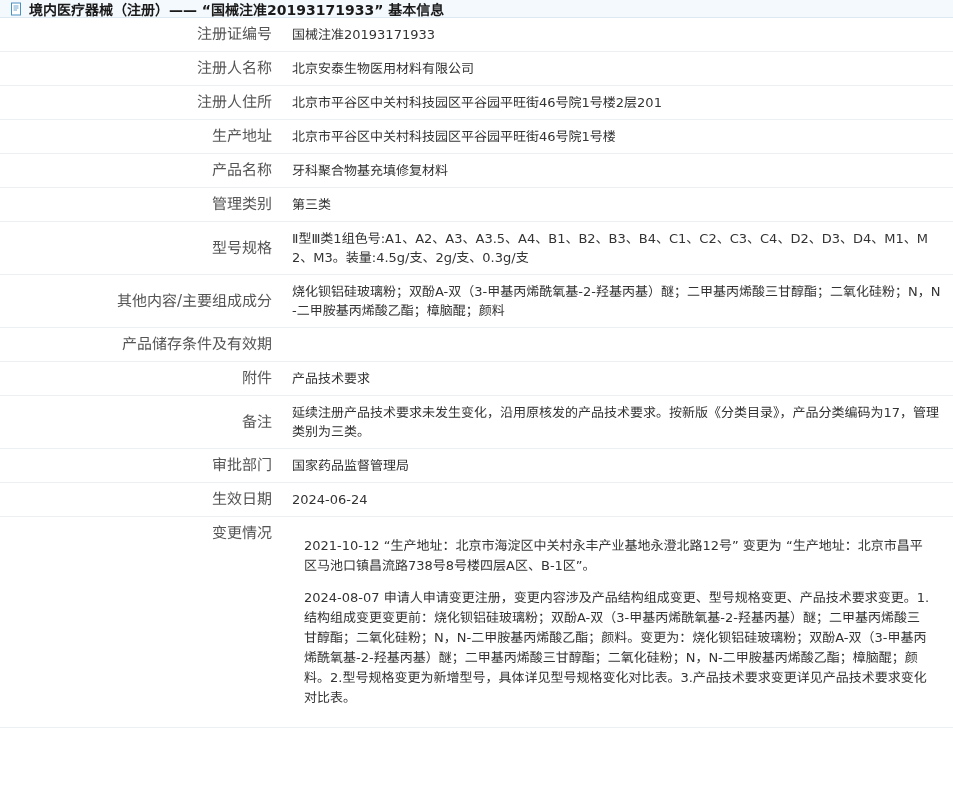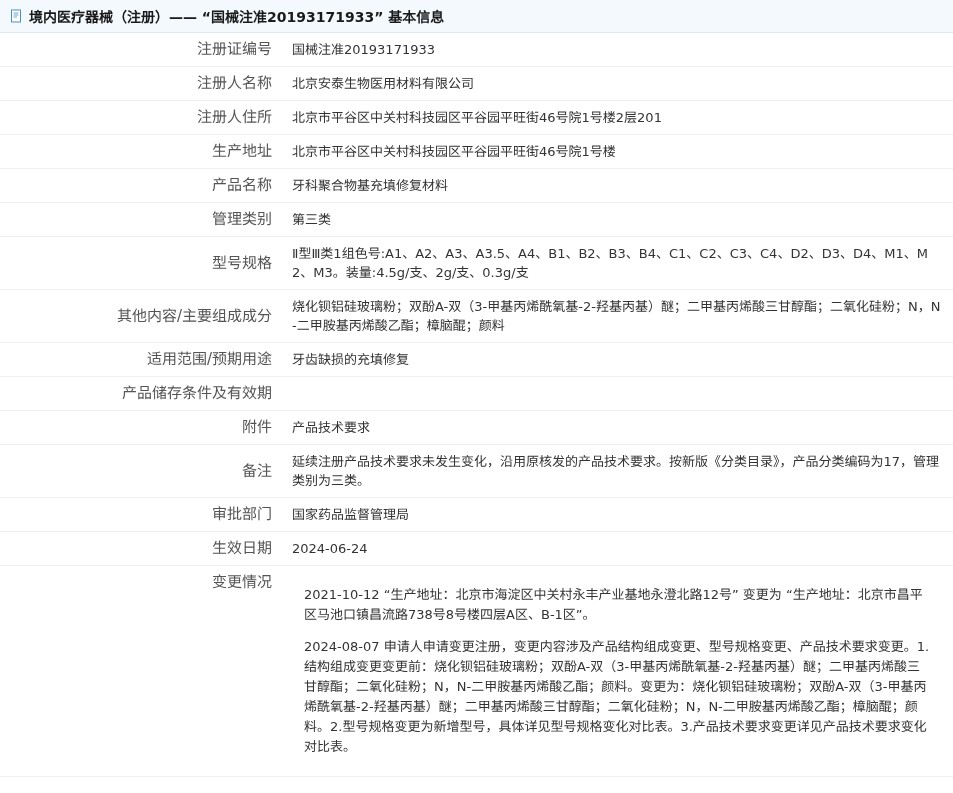--- a/index.html
+++ b/index.html
@@ -14,21 +14,21 @@
     font-size: 12px;
     color: #333333;
     -webkit-font-smoothing: antialiased;
   }
   .page {
     width: 953px;
     box-sizing: border-box;
   }
   
   .header {
-    height: 33px;
+    height: 18px;
     background: #f4f9fd;
     border-bottom: 1px solid #dce8f2;
     display: flex;
     align-items: center;
     padding: 0 10px;
     box-sizing: border-box;
   }
   .header-icon {
     width: 14px;
     height: 14px;
@@ -133,24 +133,20 @@
       </tr>
       <tr>
         <td class="label">型号规格</td>
         <td class="value multi-line">Ⅱ型Ⅲ类1组色号:A1、A2、A3、A3.5、A4、B1、B2、B3、B4、C1、C2、C3、C4、D2、D3、D4、M1、M2、M3。装量:4.5g/支、2g/支、0.3g/支</td>
       </tr>
       <tr>
         <td class="label">其他内容/主要组成成分</td>
         <td class="value multi-line">烧化钡铝硅玻璃粉；双酚A-双（3-甲基丙烯酰氧基-2-羟基丙基）醚；二甲基丙烯酸三甘醇酯；二氧化硅粉；N，N-二甲胺基丙烯酸乙酯；樟脑醌；颜料</td>
       </tr>
       <tr>
-        <td class="label">适用范围/预期用途</td>
-        <td class="value">牙齿缺损的充填修复</td>
-      </tr>
-      <tr>
         <td class="label">产品储存条件及有效期</td>
         <td class="value"></td>
       </tr>
       <tr>
         <td class="label">附件</td>
         <td class="value">产品技术要求</td>
       </tr>
       <tr>
         <td class="label">备注</td>
         <td class="value">延续注册产品技术要求未发生变化，沿用原核发的产品技术要求。按新版《分类目录》，产品分类编码为17，管理类别为三类。</td>

